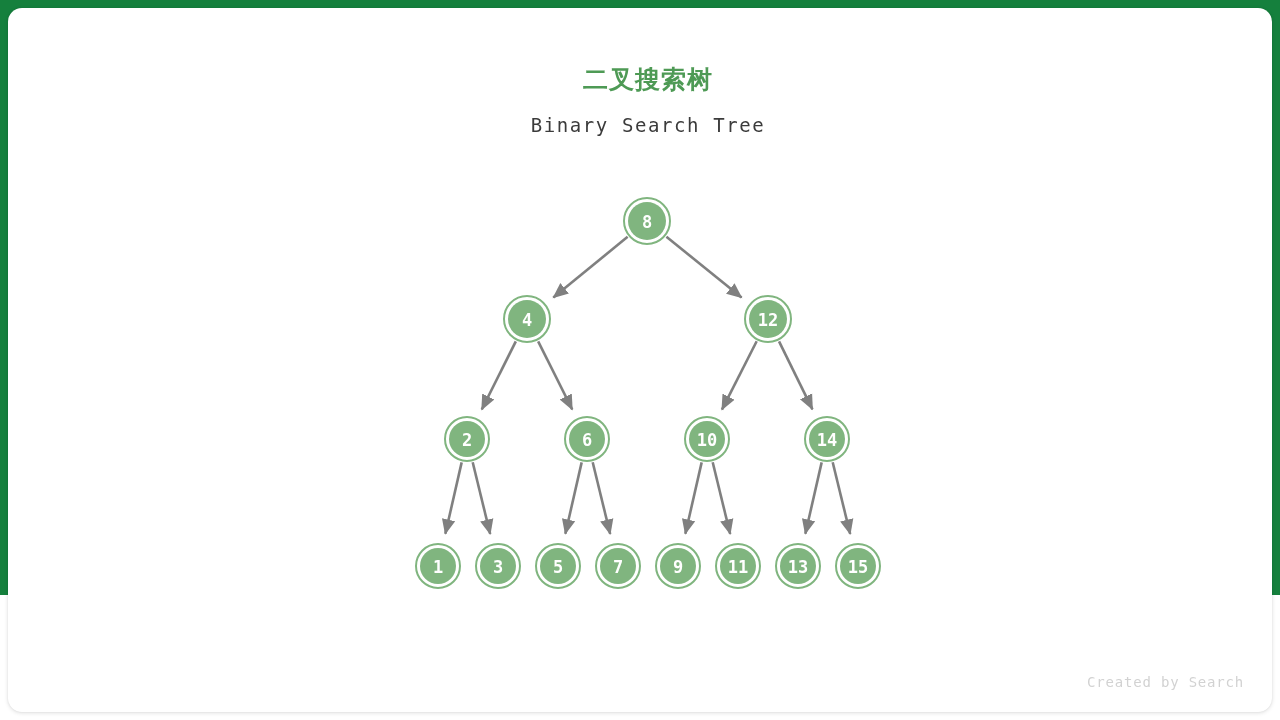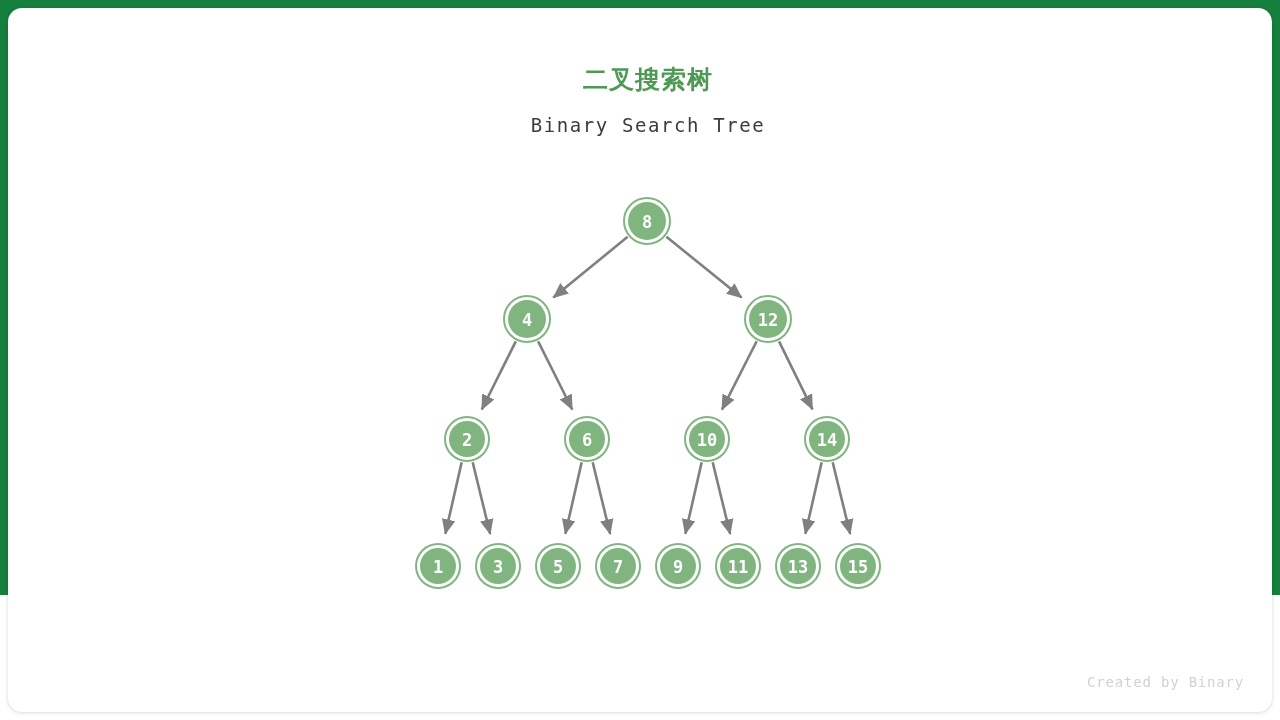--- a/index.html
+++ b/index.html
@@ -202,16 +202,16 @@
             <text x="790" y="559" class="node-label">13</text>
           </g>
           <g>
             <circle cx="850" cy="558" r="22" class="node-circle-outer"></circle>
             <circle cx="850" cy="558" r="18" class="node-circle-inner"></circle>
             <text x="850" y="559" class="node-label">15</text>
           </g>
         </g>
     </svg>
 
-    <div id="footer">Created by Binary</div>
+    <div id="footer">Created by Search</div>
 
   </div>
 </div>
 
 </body></html>

